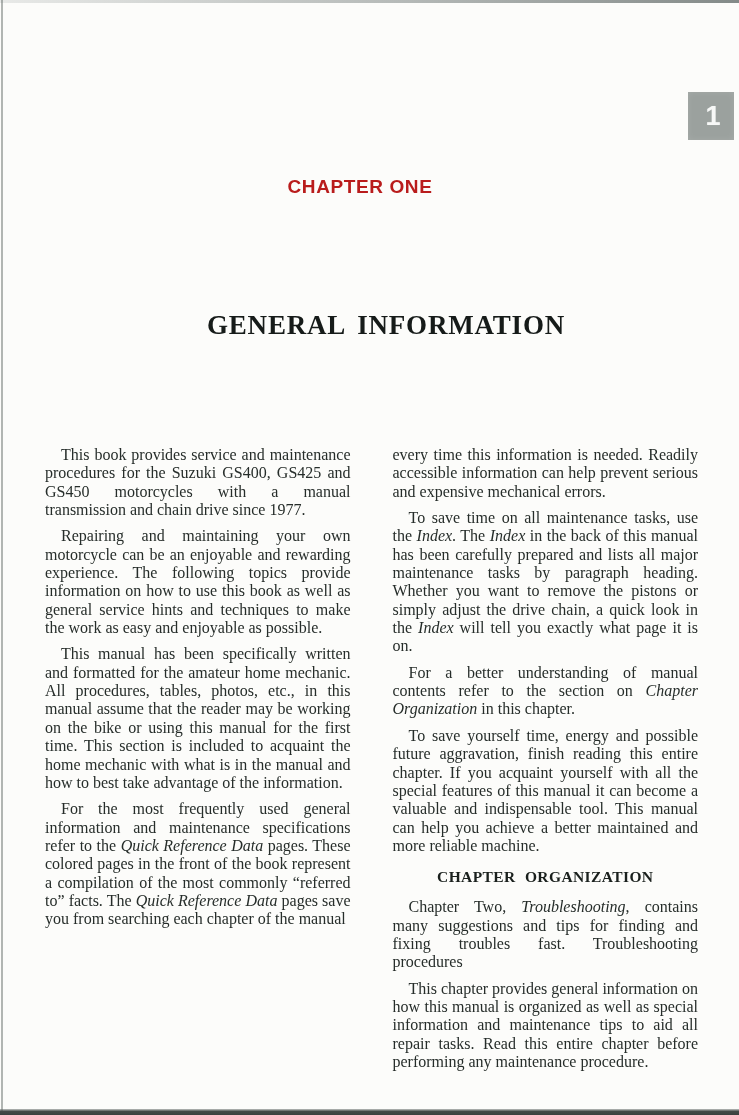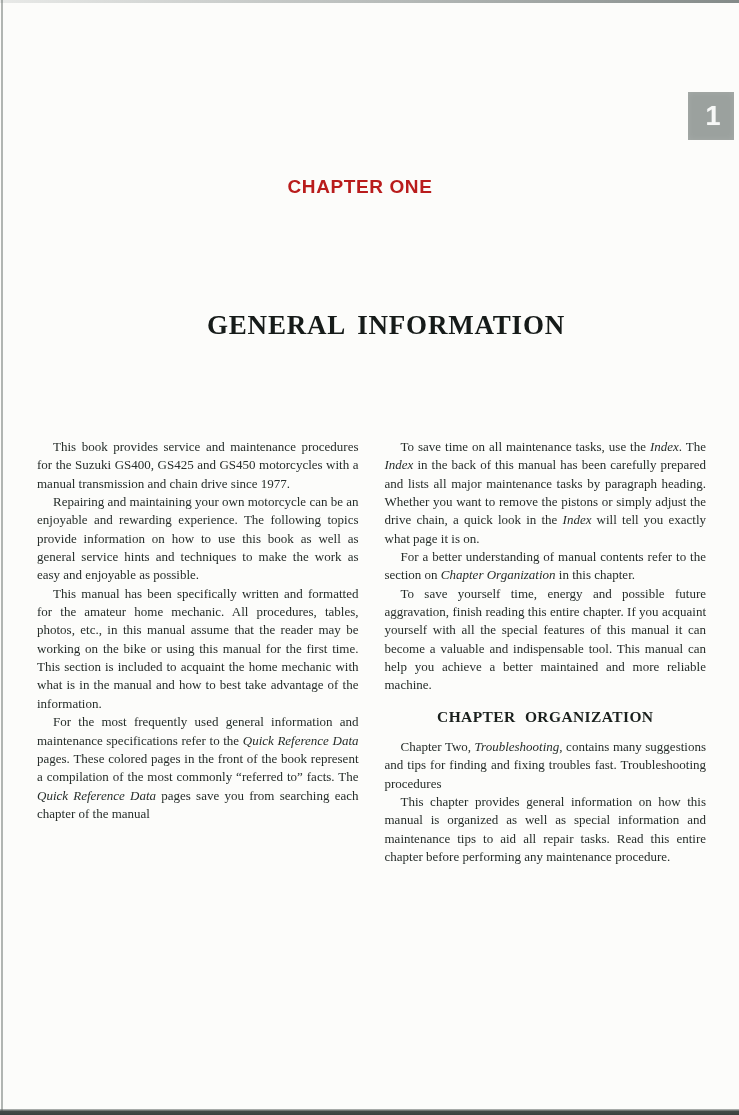--- a/index.html
+++ b/index.html
@@ -74,25 +74,25 @@
     top: 438px; left: 37px;
     width: 669px;
     display: flex;
     gap: 26px;
   }
   .column {
     flex: 1 1 0;
     min-width: 0;
   }
   .body-para {
-    font-size: 13px;
+    font-size: 16px;
     line-height: 18.35px;
     text-align: justify;
     text-indent: 16px;
-    margin: 0;
+    margin: 8px;
     hyphens: none;
     color: #262d2a;
   }
   .body-para.cont { text-indent: 0; }
   .body-para i { }
   .col-heading {
     font-family: "Liberation Serif", serif;
     font-weight: bold;
     font-size: 15.5px;
     line-height: 18px;
@@ -122,20 +122,21 @@
   <div class="doc-title">GENERAL INFORMATION</div>
 
   <div class="columns">
     <div class="column" data-col="left">
         <div class="body-para"><span>This book provides service and maintenance procedures for the Suzuki GS400, GS425 and GS450 motorcycles with a manual transmission and chain drive since 1977.</span></div>
         <div class="body-para"><span>Repairing and maintaining your own motorcycle can be an enjoyable and rewarding experience. The following topics provide information on how to use this book as well as general service hints and techniques to make the work as easy and enjoyable as possible.</span></div>
         <div class="body-para"><span>This manual has been specifically written and formatted for the amateur home mechanic. All procedures, tables, photos, etc., in this manual assume that the reader may be working on the bike or using this manual for the first time. This section is included to acquaint the home mechanic with what is in the manual and how to best take advantage of the information.</span></div>
         <div class="body-para"><span>For the most frequently used general information and maintenance specifications refer to the </span><i>Quick Reference Data</i><span> pages. These colored pages in the front of the book represent a compilation of the most commonly “referred to” facts. The </span><i>Quick Reference Data</i><span> pages save you from searching each chapter of the manual</span></div>
       </div>
     <div class="column" data-col="right">
+        <div class="body-para cont"><span>every time this information is needed. Readily accessible information can help prevent serious and expensive mechanical errors.</span></div>
         <div class="body-para"><span>To save time on all maintenance tasks, use the </span><i>Index</i><span>. The </span><i>Index</i><span> in the back of this manual has been carefully prepared and lists all major maintenance tasks by paragraph heading. Whether you want to remove the pistons or simply adjust the drive chain, a quick look in the </span><i>Index</i><span> will tell you exactly what page it is on.</span></div>
         <div class="body-para"><span>For a better understanding of manual contents refer to the section on </span><i>Chapter Organization</i><span> in this chapter.</span></div>
         <div class="body-para"><span>To save yourself time, energy and possible future aggravation, finish reading this entire chapter. If you acquaint yourself with all the special features of this manual it can become a valuable and indispensable tool. This manual can help you achieve a better maintained and more reliable machine.</span></div>
         <div class="col-heading"><span>CHAPTER ORGANIZATION</span></div>
         <div class="body-para"><span>Chapter Two, </span><i>Troubleshooting</i><span>, contains many suggestions and tips for finding and fixing troubles fast. Troubleshooting procedures</span></div>
         <div class="body-para"><span>This chapter provides general information on how this manual is organized as well as special information and maintenance tips to aid all repair tasks. Read this entire chapter before performing any maintenance procedure.</span></div>
       </div>
   </div>
 
 </div>

